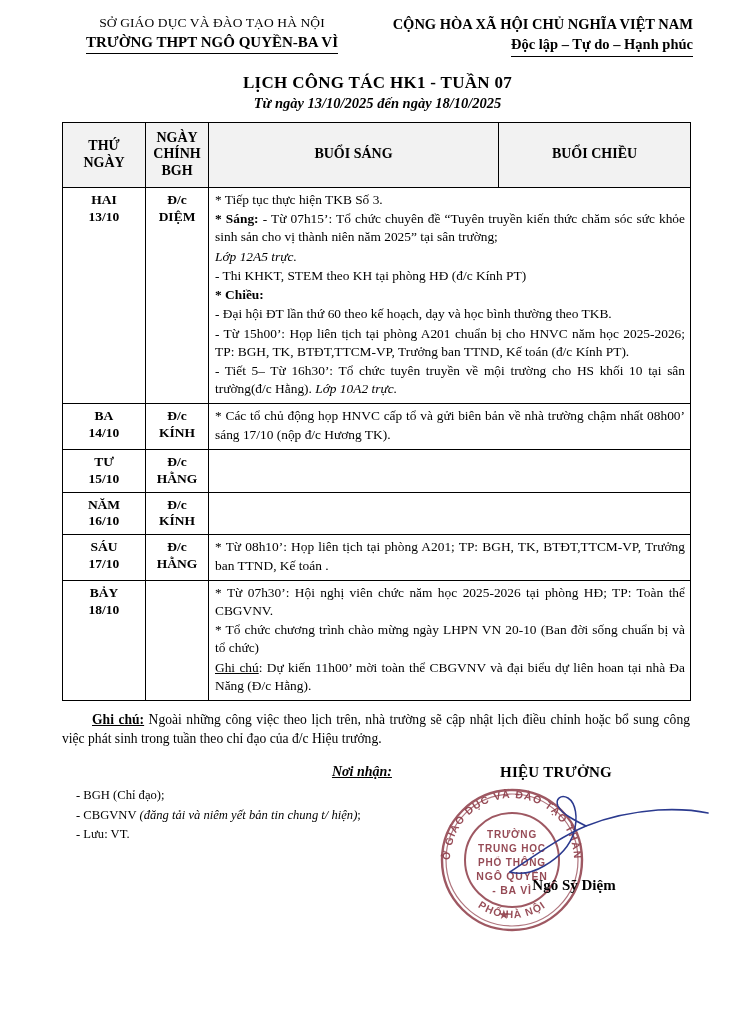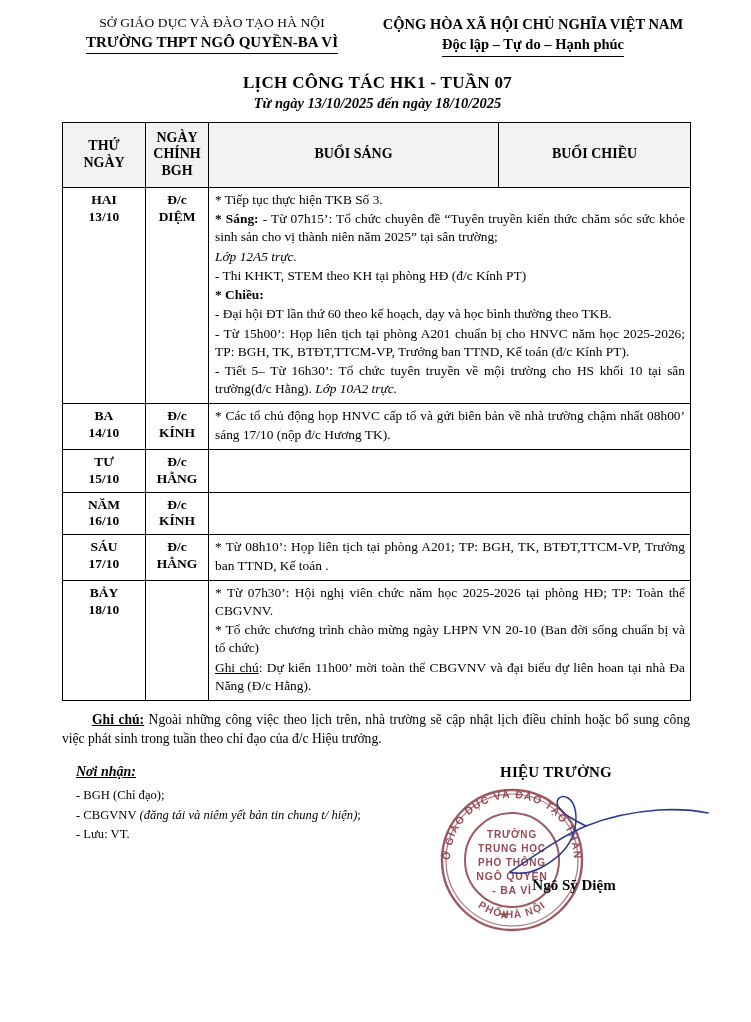--- a/index.html
+++ b/index.html
@@ -17,21 +17,21 @@
 
   .page { padding: 14px 58px 0 62px; position: relative; height: 100%; }
 
   
   .hdr {
     display: flex;
     align-items: flex-start;
     justify-content: space-between;
   }
   .hdr-left { width: 300px; text-align: center; }
-  .hdr-right { width: 320px; text-align: center; }
+  .hdr-right { width: 320px; text-align: right; }
 
   .org-line { font-size: 13.5px; letter-spacing: .1px; line-height: 1.35; }
   .org-line-b { font-size: 15px; font-weight: bold; line-height: 1.35; }
   .ul-short { display: inline-block; border-bottom: 1.3px solid #000; padding-bottom: 1px; }
 
   .nation { font-size: 14.5px; font-weight: bold; line-height: 1.4; }
   .motto { font-size: 14.5px; font-weight: bold; line-height: 1.4; }
 
   .datestamp {
     text-align: right;
@@ -123,20 +123,21 @@
     width: 628px;
     position: relative;
   }
   .recipients { width: 330px; padding-left: 14px; }
   .recip-title {
     font-weight: bold;
     font-style: italic;
     font-size: 14px;
     text-decoration: underline;
     margin-bottom: 6px;
+    text-align: right;
   }
   .recip-list { font-size: 12.6px; line-height: 1.55; }
   .recip-list div { white-space: nowrap; }
 
   .signature {
     width: 268px;
     text-align: center;
     position: relative;
   }
   .sig-title {

